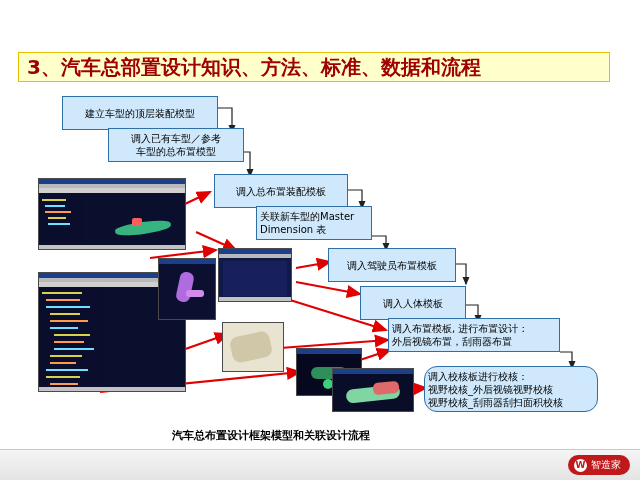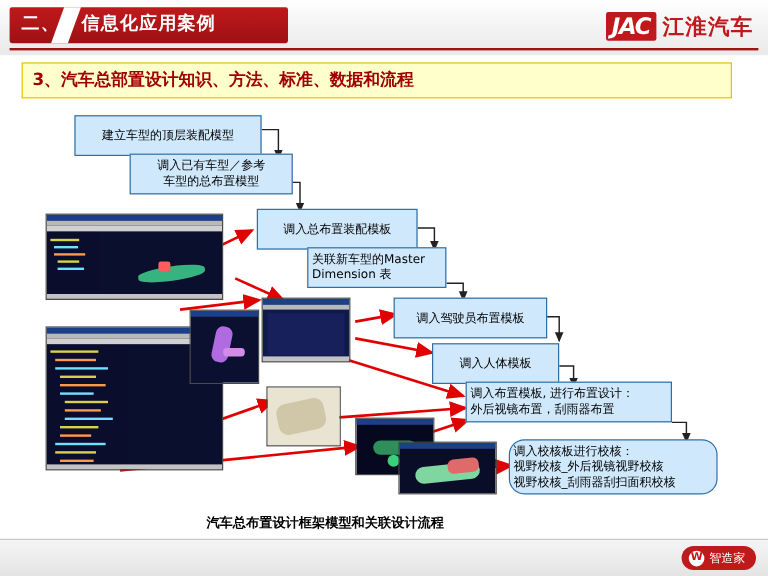--- a/index.html
+++ b/index.html
@@ -44,21 +44,21 @@
   }
   .logo .cn{color:#c0191c;font-size:18px;font-weight:bold;letter-spacing:1px;}
 
   
   .subtitle{
     position:absolute;left:18px;top:52px;width:590px;height:28px;
     background:#ffffcc;border:1px solid #e6c200;
     display:flex;align-items:center;
   }
   .subtitle span{
-    color:#a00000;font-size:14px;font-weight:bold;padding-left:8px;white-space:nowrap;
+    color:#a00000;font-size:20px;font-weight:bold;padding-left:8px;white-space:nowrap;
   }
 
   
   .fbox{
     position:absolute;background:#cfe8fb;border:1px solid #2f6fa8;
     color:#000;font-size:10px;line-height:13px;
     display:flex;align-items:center;justify-content:center;text-align:center;
     padding:16px 3px;box-sizing:border-box;
   }
 
@@ -100,33 +100,20 @@
     display:flex;align-items:center;justify-content:center;
     color:#c0191c;font-size:9px;font-weight:bold;line-height:1;
   }
   .footer-badge .txt{color:#fff;font-size:10px;white-space:nowrap;}
 </style>
 </head>
 <body>
 
 <div class="slide">
 
-  <div class="header">
-    <div class="header-bar">
-      <div class="slash"></div>
-      <div class="header-title">
-        <span class="num">二、</span><span>信息化应用案例</span>
-      </div>
-    </div>
-    <div class="header-rule"></div>
-    <div class="logo">
-      <span class="jac">JAC</span>
-      <span class="cn">江淮汽车</span>
-    </div>
-  </div>
 
   <div class="subtitle">
     <span>3、汽车总部置设计知识、方法、标准、数据和流程</span>
   </div>
 
   <svg class="arrows">
     <defs>
       <marker id="ar" markerWidth="8" markerHeight="8" refX="6" refY="3" orient="auto">
         <path d="M0,0 L7,3 L0,6 z" fill="#e00000"></path>
       </marker>

